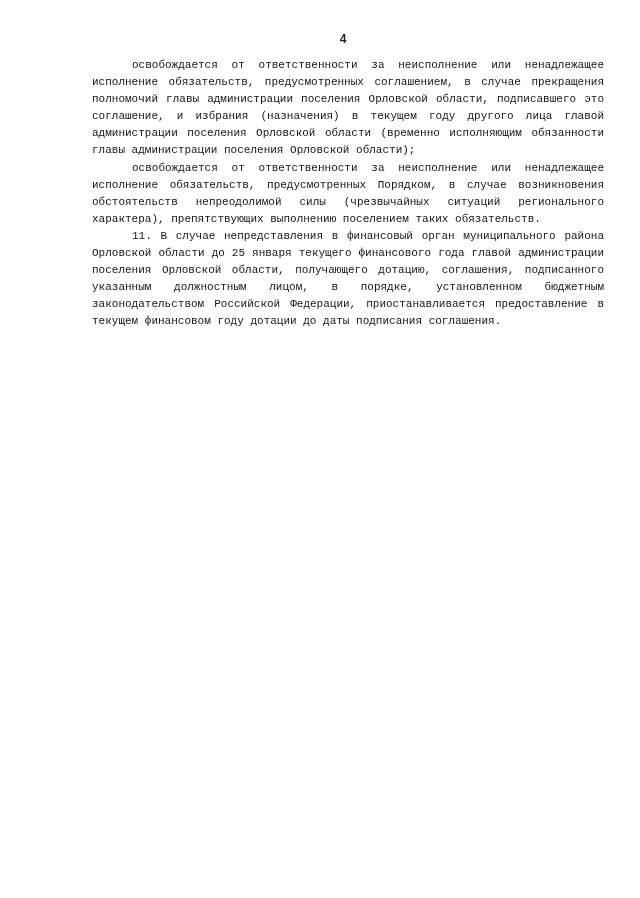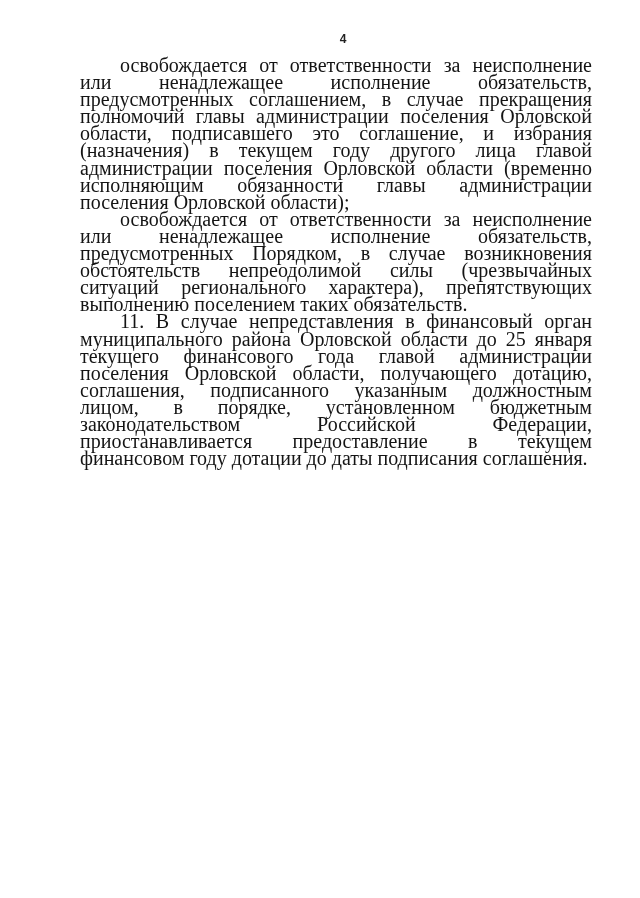--- a/index.html
+++ b/index.html
@@ -22,24 +22,25 @@
       width: 686px;
       text-align: center;
       font-size: 12px;
       font-weight: bold;
       font-family: "Liberation Sans", sans-serif;
       color: #222;
     }
     .content {
       position: absolute;
       top: 57px;
-      left: 80px;
+      left: 92px;
       width: 512px;
-      font-size: 20px;
+      font-size: 11px;
       line-height: 17.1px;
+      font-family: Liberation Mono, monospace;
     }
     .para {
       margin: 0;
       text-indent: 40px;
       text-align: justify;
       hyphens: none;
     }
   </style>
 </head>
 <body>

